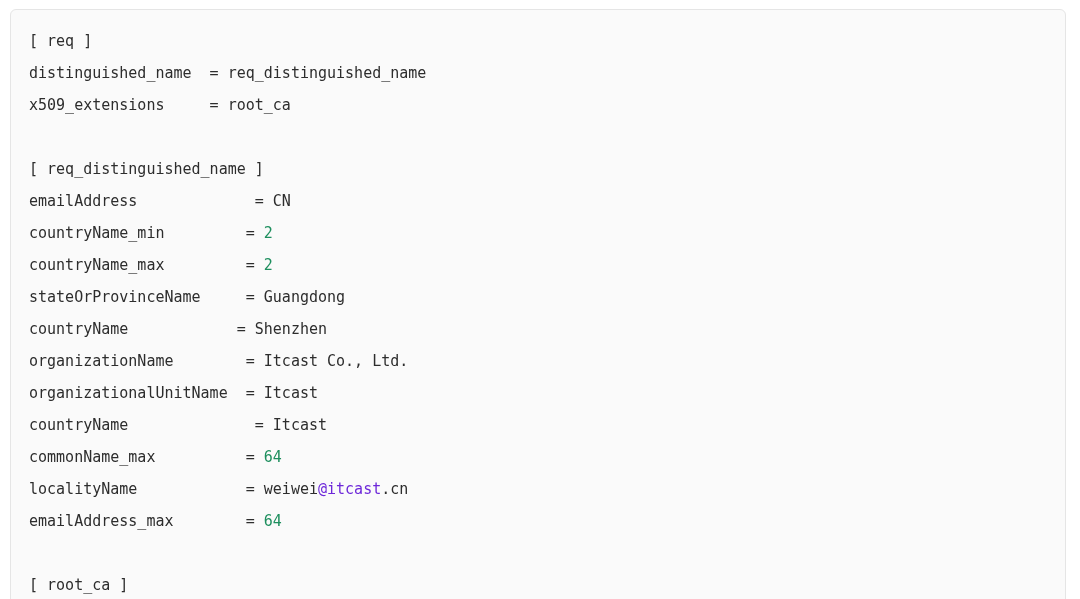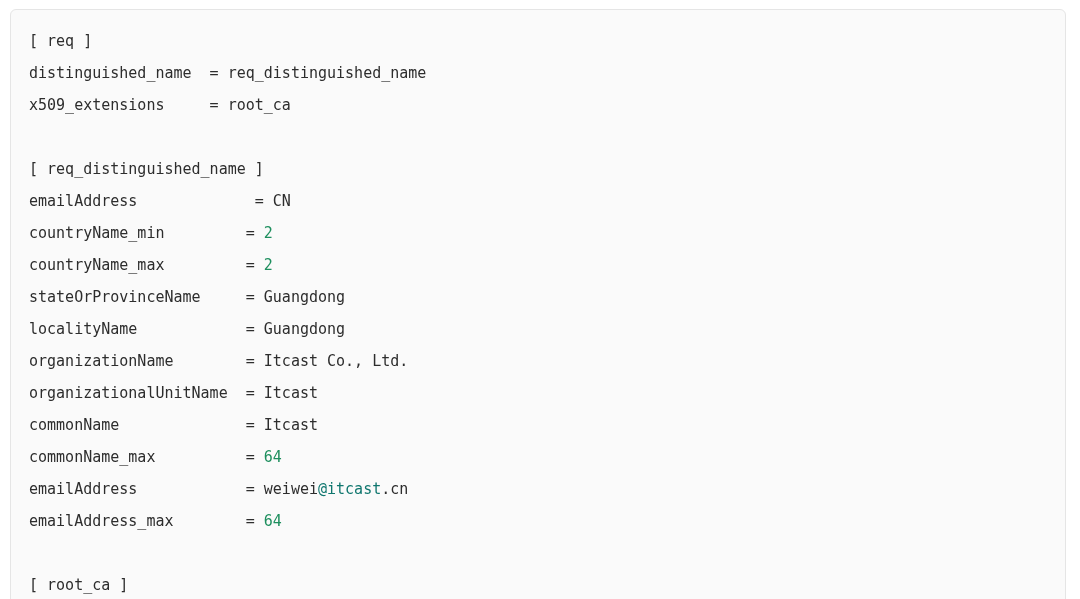--- a/index.html
+++ b/index.html
@@ -18,36 +18,36 @@
     border-radius: 6px;
     background: #fafafa;
     padding: 16px 18px 14px 18px;
     font-family: ui-monospace, SFMono-Regular, "SF Mono", Menlo, Consolas, "Liberation Mono", monospace;
     font-size: 15px;
     line-height: 31px;
     color: #2d2d2d;
     white-space: pre;
   }
   .num   { color: #1e8f5e; }
-  .at    { color: #0f766e; }
+  .at    { color: #6d28d9; }
 </style>
 </head>
 <body>
 
 <pre class="code-block"><code id="code-target"><span><span>[ req ]</span></span>
 <span><span>distinguished_name  = req_distinguished_name</span></span>
 <span><span>x509_extensions     = root_ca</span></span>
 <span><span></span></span>
 <span><span>[ req_distinguished_name ]</span></span>
 <span><span>emailAddress             = CN</span></span>
 <span><span>countryName_min         = </span><span class="num">2</span></span>
 <span><span>countryName_max         = </span><span class="num">2</span></span>
 <span><span>stateOrProvinceName     = Guangdong</span></span>
-<span><span>localityName            = Guangdong</span></span>
+<span><span>countryName            = Shenzhen</span></span>
 <span><span>organizationName        = Itcast Co., Ltd.</span></span>
 <span><span>organizationalUnitName  = Itcast</span></span>
-<span><span>commonName              = Itcast</span></span>
+<span><span>countryName              = Itcast</span></span>
 <span><span>commonName_max          = </span><span class="num">64</span></span>
-<span><span>emailAddress            = weiwei</span><span class="at">@itcast</span><span>.cn</span></span>
+<span><span>localityName            = weiwei</span><span class="at">@itcast</span><span>.cn</span></span>
 <span><span>emailAddress_max        = </span><span class="num">64</span></span>
 <span><span></span></span>
 <span><span>[ root_ca ]</span></span>
 </code></pre>
 
 </body></html>

